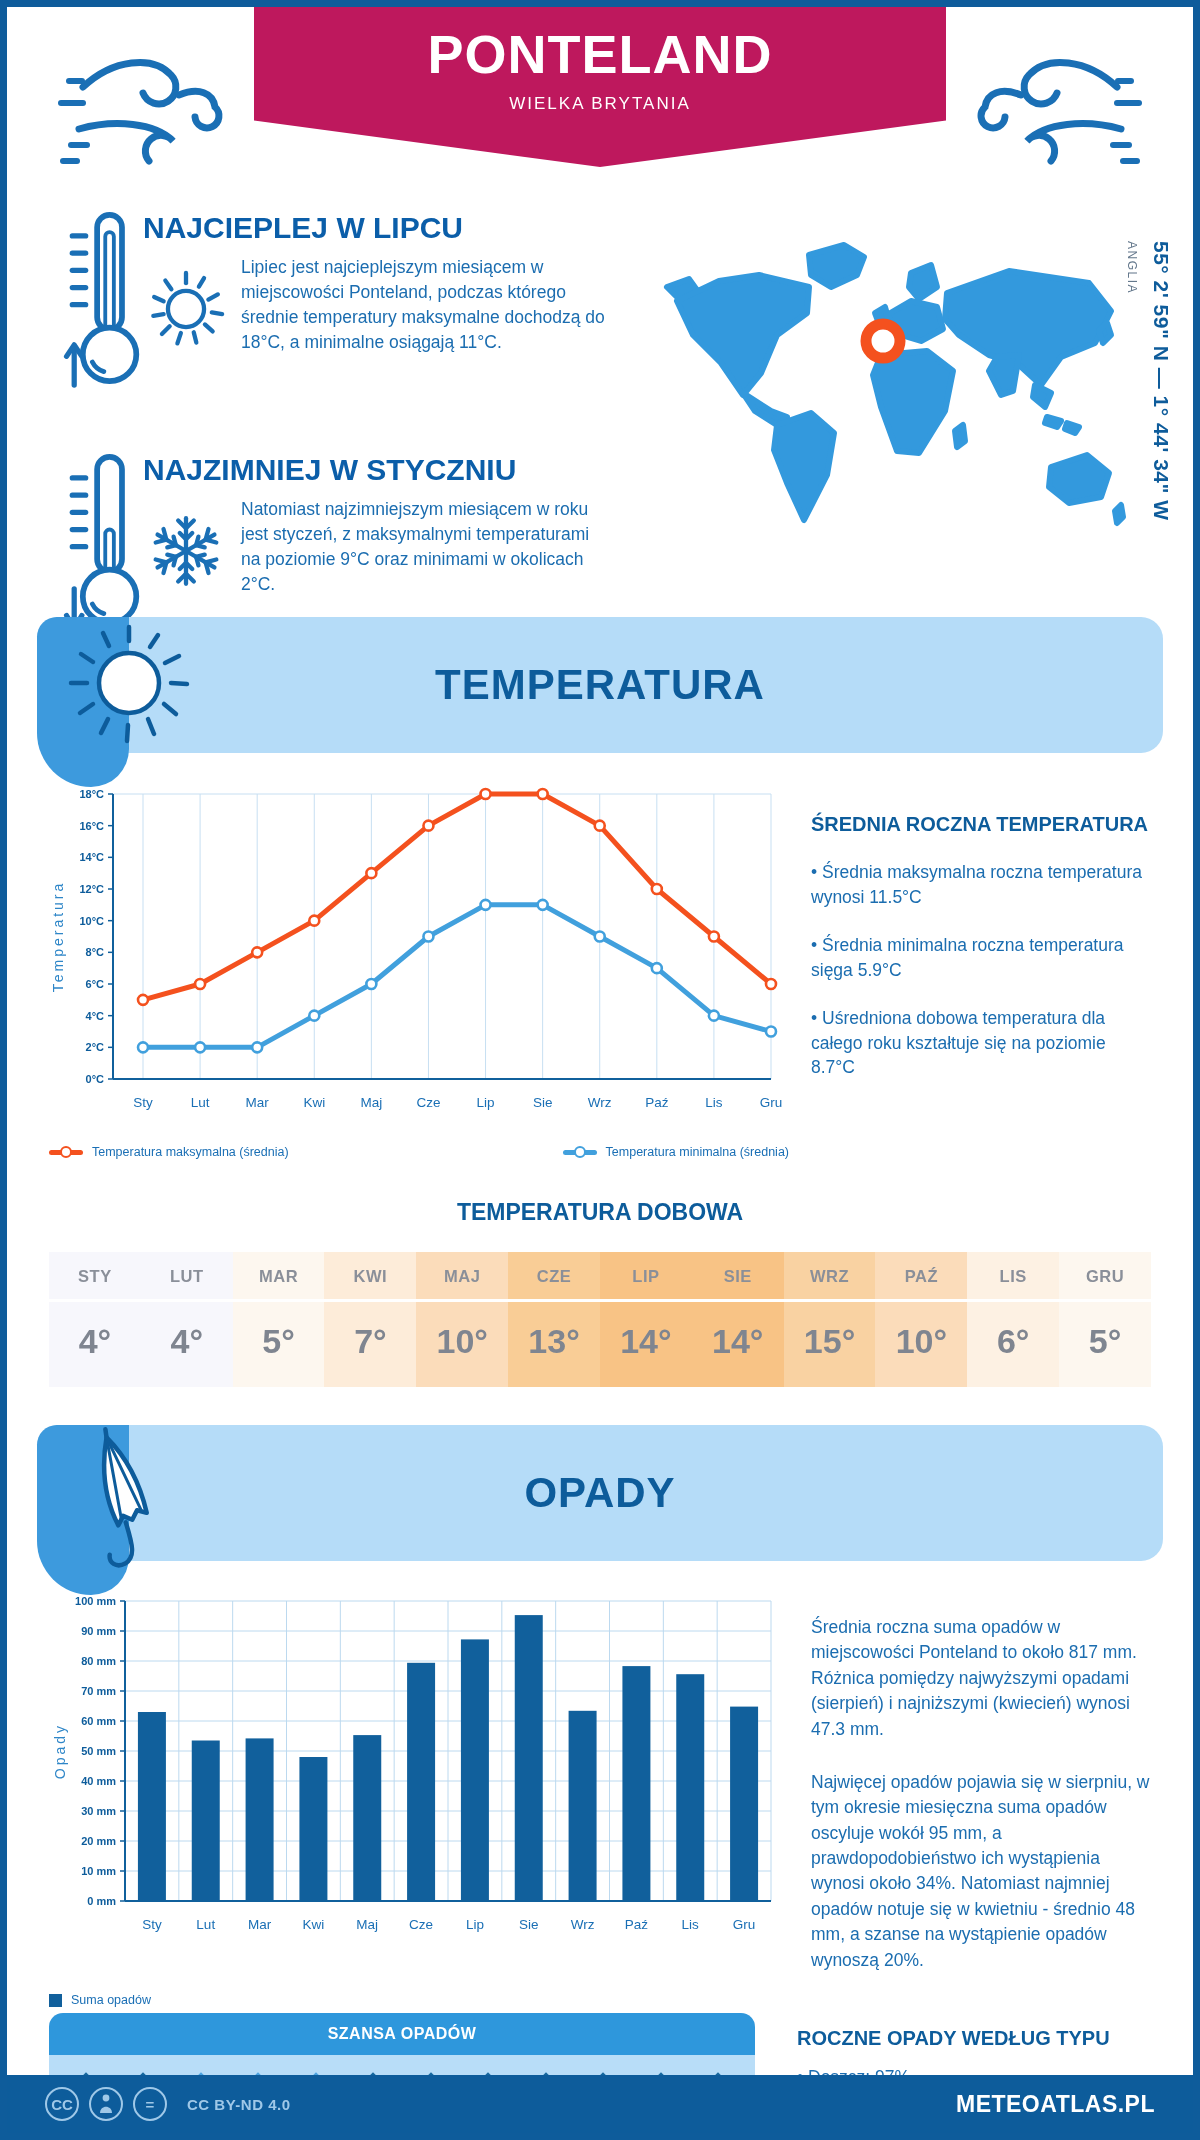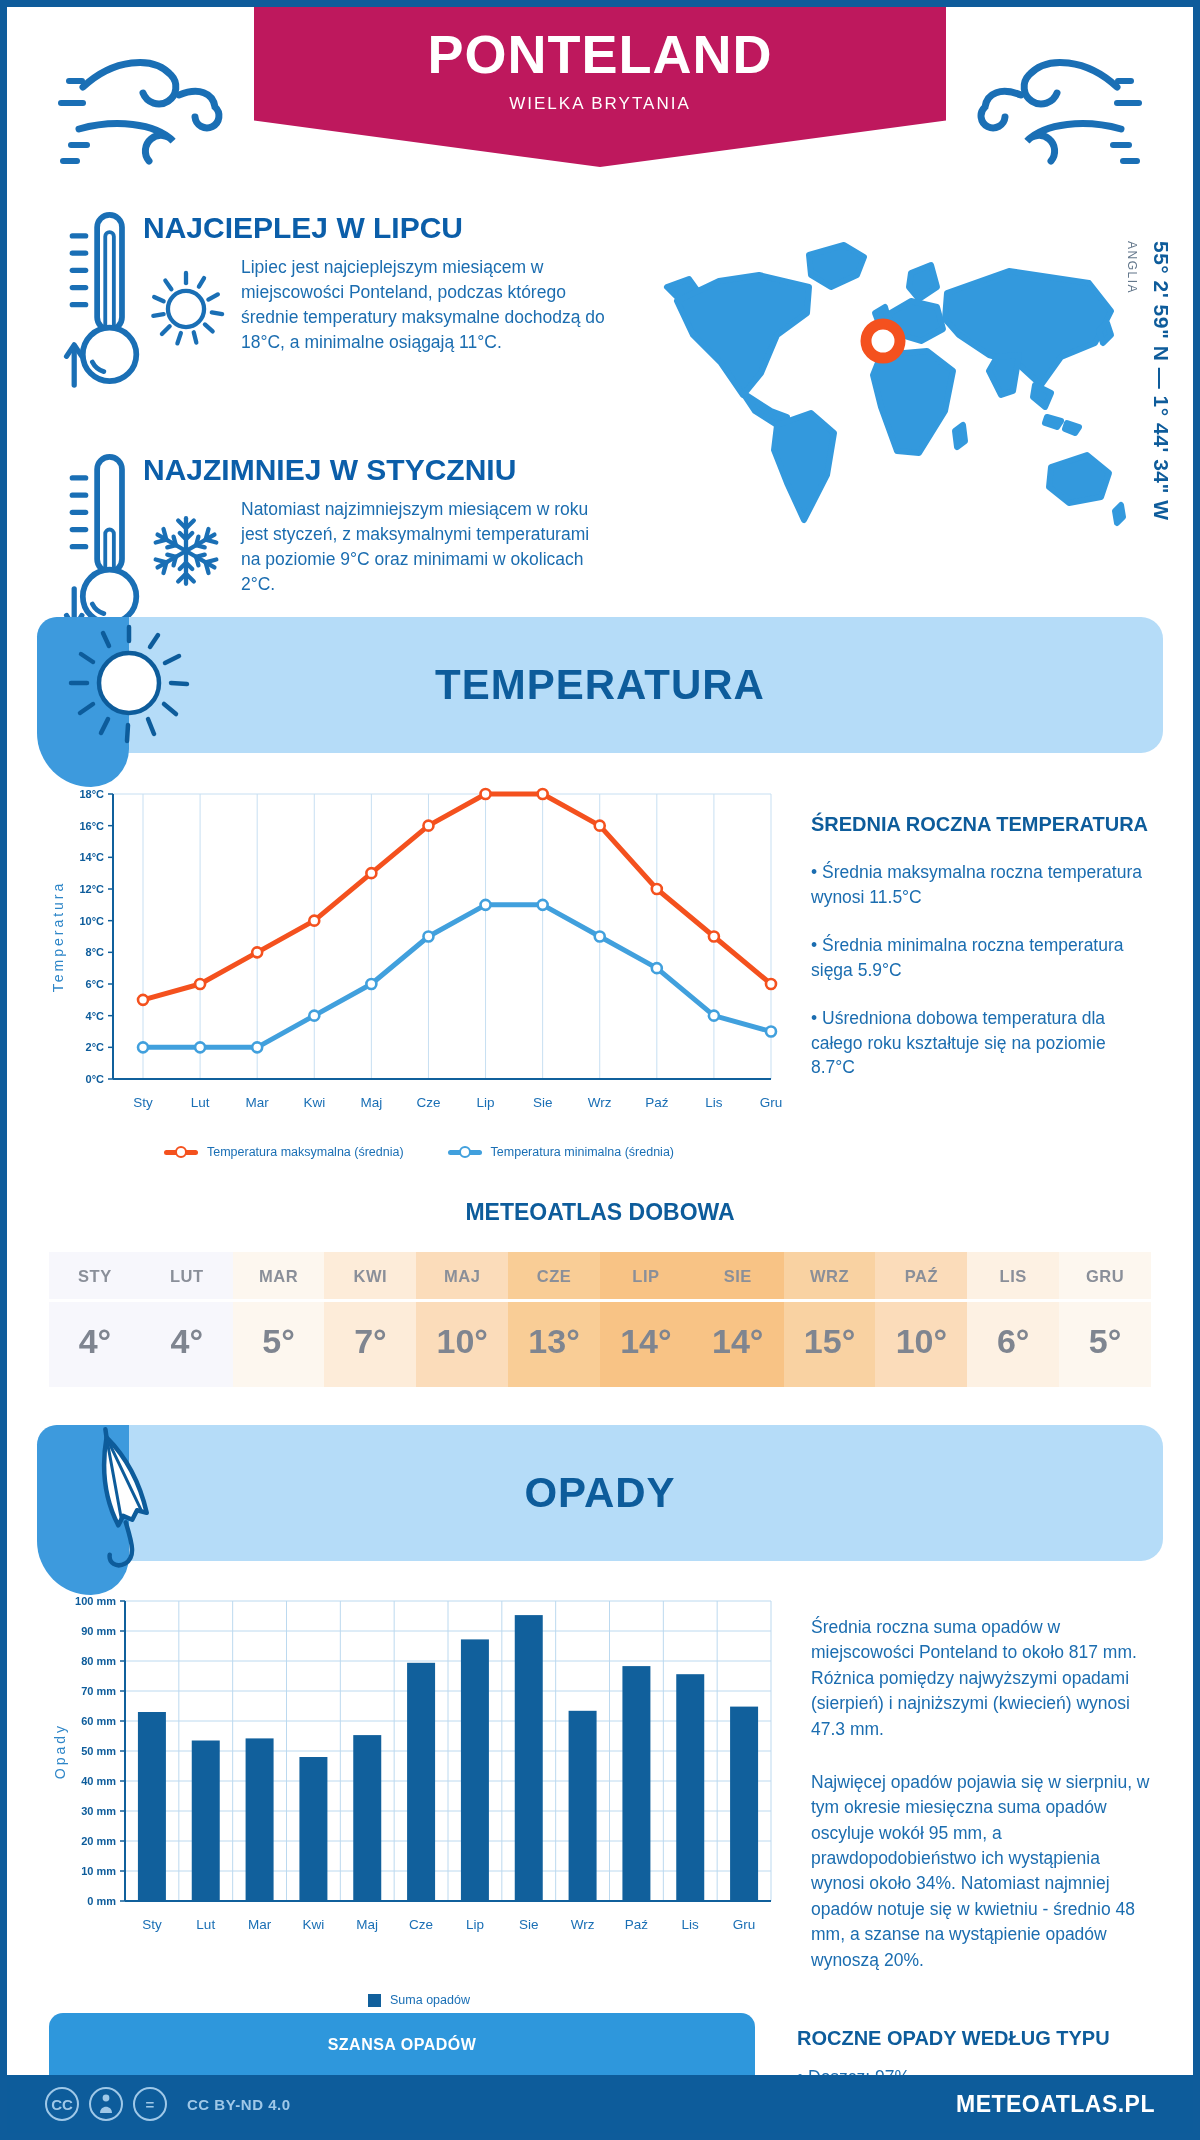--- a/index.html
+++ b/index.html
@@ -38,21 +38,21 @@
   .band { position:relative; margin:0 30px; height:136px; background:#b5dcf8; border-radius:22px; }
   .band .wedge { position:absolute; left:0; top:0; width:92px; height:170px; background:#3d9add;
                  border-radius:22px 0 42px 60px; }
   .band .band-ico { position:absolute; left:22px; top:-2px; }
   .band h2 { text-align:center; line-height:136px; font-size:42px; font-weight:bold;
              color:#0d5c9b; letter-spacing:1px; }
 
   
   .chart-row { display:flex; padding:0 42px; margin-top:26px; }
   .chart-left { width:740px; flex:none; }
-  .legend { display:flex; justify-content:center; gap:44px; margin-top:10px; }
+  .legend { display:flex; justify-content:space-between; gap:44px; margin-top:10px; }
   .legend-item { display:flex; align-items:center; gap:9px; font-size:12.5px; color:#1a6fb5; }
   .lmark { width:34px; height:5px; border-radius:3px; position:relative; background:currentColor; }
   .lmark::after { content:''; position:absolute; left:11px; top:-3.5px; width:8px; height:8px;
                   border-radius:50%; background:#fff; border:2.5px solid currentColor; }
   .lsq { width:13px; height:13px; }
   aside.panel { margin-left:22px; width:374px; }
   aside.panel h3 { font-size:20px; font-weight:bold; color:#0d5c9b; margin:34px 0 24px 0; }
   aside.panel .bullet { font-size:17.5px; color:#1b6db0; line-height:1.4; margin-bottom:24px; }
   aside.panel p.para { font-size:17.5px; color:#1b6db0; line-height:1.45; margin-top:28px; }
 
@@ -61,21 +61,21 @@
   .daily-table { display:flex; margin:26px 42px 0 42px; }
   .daily-col { flex:1; text-align:center; }
   .daily-col .m { padding:15px 0 13px; font-size:16.5px; font-weight:bold; color:#8a8f99;
                   letter-spacing:0.5px; border-bottom:3px solid #fff; }
   .daily-col .v { padding:20px 0 26px; font-size:34px; font-weight:bold; color:#7f8590; }
 
   
   .bottom-row { display:flex; padding:0 42px; margin-top:6px; }
   .chance { width:706px; flex:none; }
   .chance-head { background:#2e97dc; color:#fff; font-weight:bold; font-size:16px; letter-spacing:0.5px;
-                 text-align:center; padding:23px 0; border-radius:14px 14px 0 0; }
+                 text-align:center; padding:12px 0; border-radius:14px 14px 0 0; }
   .chance-body { background:#b8ddf8; border-radius:0 0 14px 14px; padding:18px 12px 16px;
                  display:flex; justify-content:space-between; }
   .drop-item { width:50px; text-align:center; }
   .drop { width:42px; height:42px; margin:8px auto 12px; border-radius:0 50% 50% 50%;
           transform:rotate(45deg); display:flex; align-items:center; justify-content:center; }
   .drop span { transform:rotate(-45deg); color:#fff; font-weight:bold; font-size:13.5px; }
   .drop-m { font-size:12.5px; font-weight:bold; color:#0d5c9b; }
   .bytype { margin-left:42px; }
   .bytype h3 { font-size:20px; font-weight:bold; color:#0d5c9b; margin:14px 0 12px; }
   .bytype .bullet { font-size:17.5px; color:#1b6db0; line-height:1.75; }
@@ -331,21 +331,21 @@
       </div>
     </div>
     <aside class="panel">
       <h3>ŚREDNIA ROCZNA TEMPERATURA</h3>
       <div class="bullet">• Średnia maksymalna roczna temperatura wynosi 11.5°C</div>
       <div class="bullet">• Średnia minimalna roczna temperatura sięga 5.9°C</div>
       <div class="bullet">• Uśredniona dobowa temperatura dla całego roku kształtuje się na poziomie 8.7°C</div>
     </aside>
   </div>
 
-  <div class="daily-title">METEOATLAS DOBOWA</div>
+  <div class="daily-title">TEMPERATURA DOBOWA</div>
   <div class="daily-table" id="daily-table">
       <div class="daily-col" style="background: rgb(247, 247, 252);">
         <div class="m">STY</div>
         <div class="v">4°</div>
       </div>
       <div class="daily-col" style="background: rgb(247, 247, 252);">
         <div class="m">LUT</div>
         <div class="v">4°</div>
       </div>
       <div class="daily-col" style="background: rgb(253, 247, 239);">

